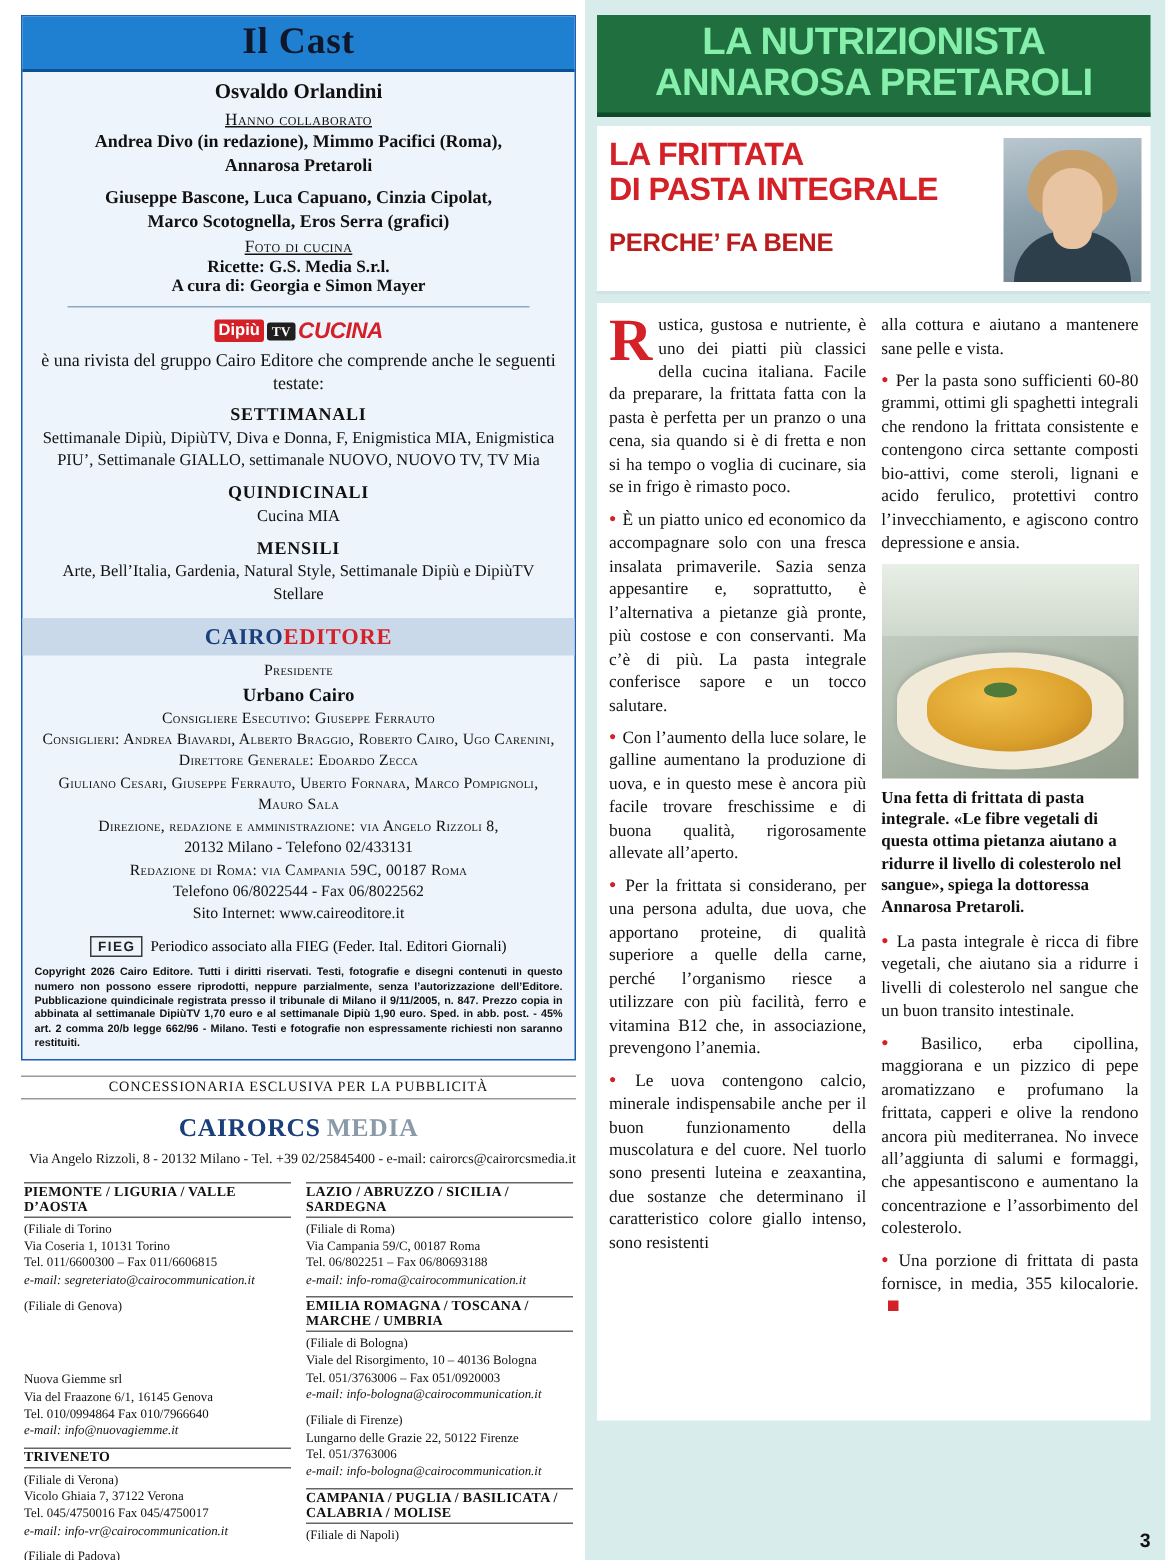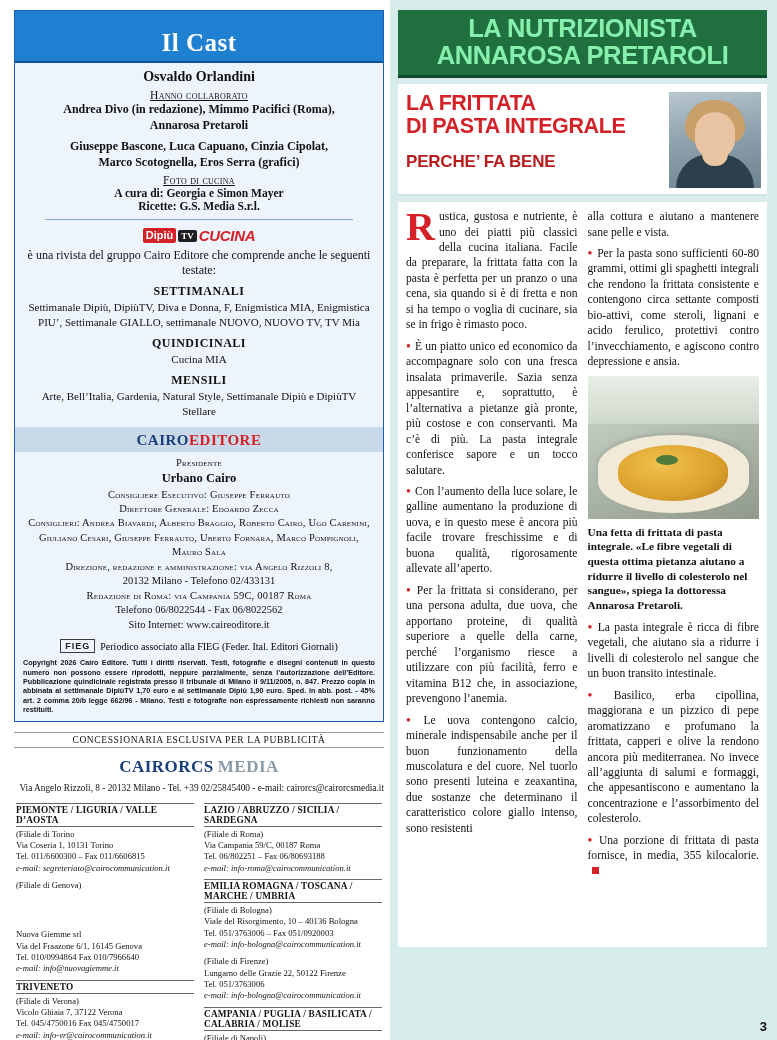--- a/index.html
+++ b/index.html
@@ -19,27 +19,27 @@
     padding:10px 6px 6px 14px;
     position:relative;
   }
   .cast-box {
     border:1px solid #1a5fb4;
     background:#eef4fb;
     padding:0 0 6px 0;
   }
   .cast-header {
     background:#1f7fd0;
-    color:#ffffff;
+    color:#0f172a;
     text-align:center;
     font-family:"Liberation Serif", serif;
     font-weight:bold;
     font-size:25px;
     letter-spacing:0.5px;
-    padding:18px 0 4px 0;
+    padding:3px 0 4px 0;
     border-bottom:2px solid #0d4f95;
   }
   .cast-body { padding:6px 12px 0 12px; text-align:center; color:#111; }
   .cb-label {
     font-variant:small-caps;
     font-size:11.5px;
     letter-spacing:0.3px;
     margin:4px 0 1px 0;
     text-decoration:underline;
   }
@@ -226,22 +226,22 @@
 
         <div class="cb-name">Osvaldo Orlandini</div>
 
         <div class="cb-label">Hanno collaborato</div>
         <div class="cb-line">Andrea Divo (in redazione), Mimmo Pacifici (Roma),</div>
         <div class="cb-line">Annarosa Pretaroli</div>
         <div class="cb-line" style="margin-top:6px">Giuseppe Bascone, Luca Capuano, Cinzia Cipolat,</div>
         <div class="cb-line">Marco Scotognella, Eros Serra (grafici)</div>
 
         <div class="cb-label">Foto di cucina</div>
+        <div class="cb-line small">Ricette: G.S. Media S.r.l.</div>
         <div class="cb-line small">A cura di: Georgia e Simon Mayer</div>
-        <div class="cb-line small">Ricette: G.S. Media S.r.l.</div>
 
         <div class="divider-thin"></div>
 
         <div class="logo-row">
           <span class="dipiu-logo">
             <span class="dipiu-box">Dipiù</span>
             <span class="tv-box">TV</span>
             <span class="cucina-word">CUCINA</span>
           </span>
         </div>
@@ -259,22 +259,22 @@
       </div>
 
       <div class="cairo-band">
         <span class="c1">CAIRO</span><span class="c2">EDITORE</span>
       </div>
 
       <div class="corp">
         <div class="role">Presidente</div>
         <div class="big">Urbano Cairo</div>
         <div class="role">Consigliere Esecutivo: Giuseppe Ferrauto</div>
+        <div class="role">Consiglieri: Andrea Biavardi, Alberto Braggio, Roberto Cairo, Ugo Carenini,</div>
         <div class="role">Direttore Generale: Edoardo Zecca</div>
-        <div class="role">Consiglieri: Andrea Biavardi, Alberto Braggio, Roberto Cairo, Ugo Carenini,</div>
         <div class="role">Giuliano Cesari, Giuseppe Ferrauto, Uberto Fornara, Marco Pompignoli, Mauro Sala</div>
         <div class="role">Direzione, redazione e amministrazione: via Angelo Rizzoli 8,</div>
         <div>20132 Milano - Telefono 02/433131</div>
         <div class="role">Redazione di Roma: via Campania 59C, 00187 Roma</div>
         <div>Telefono 06/8022544 - Fax 06/8022562</div>
         <div>Sito Internet: www.caireoditore.it</div>
       </div>
 
       <div class="fieg-row">
         <span class="fieg-mark">FIEG</span>

